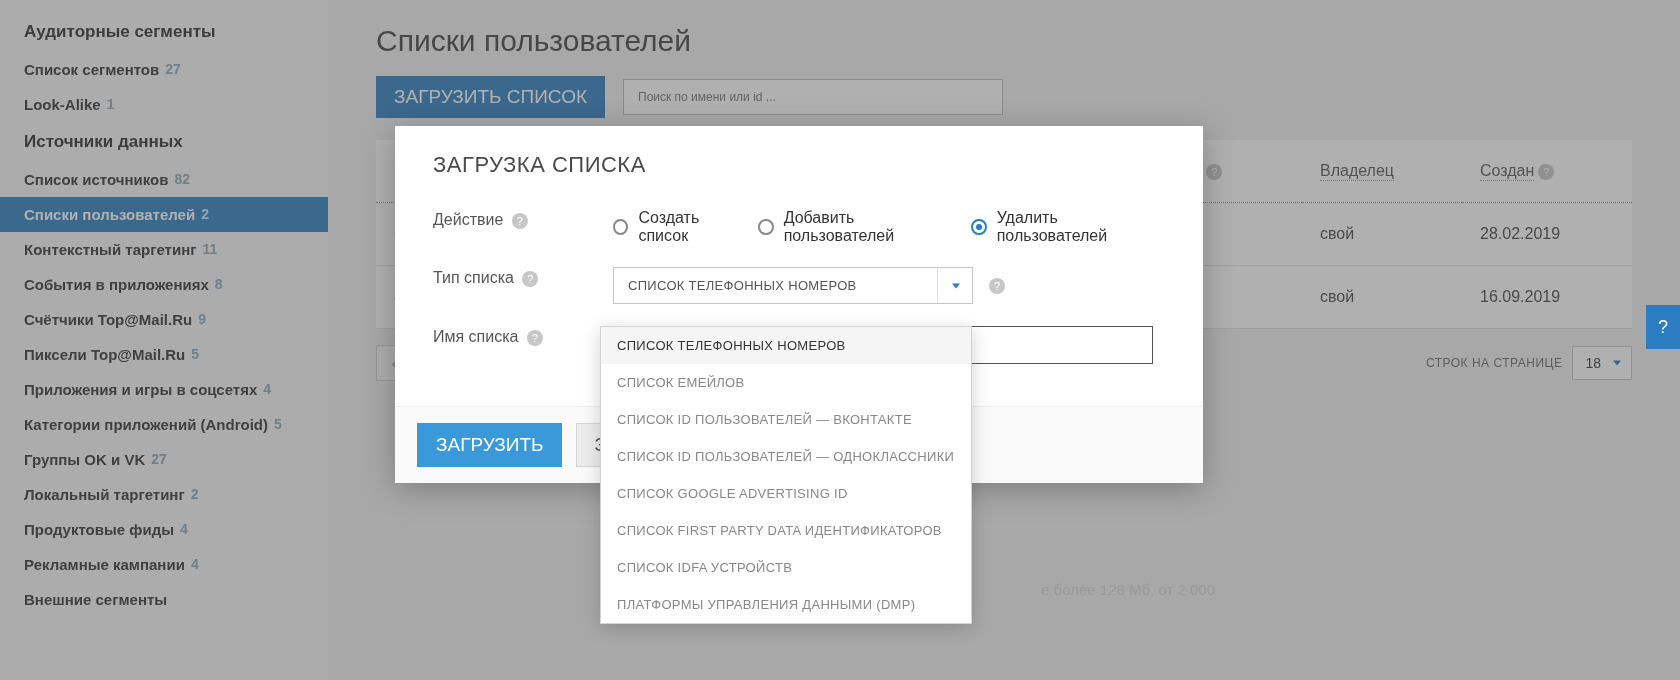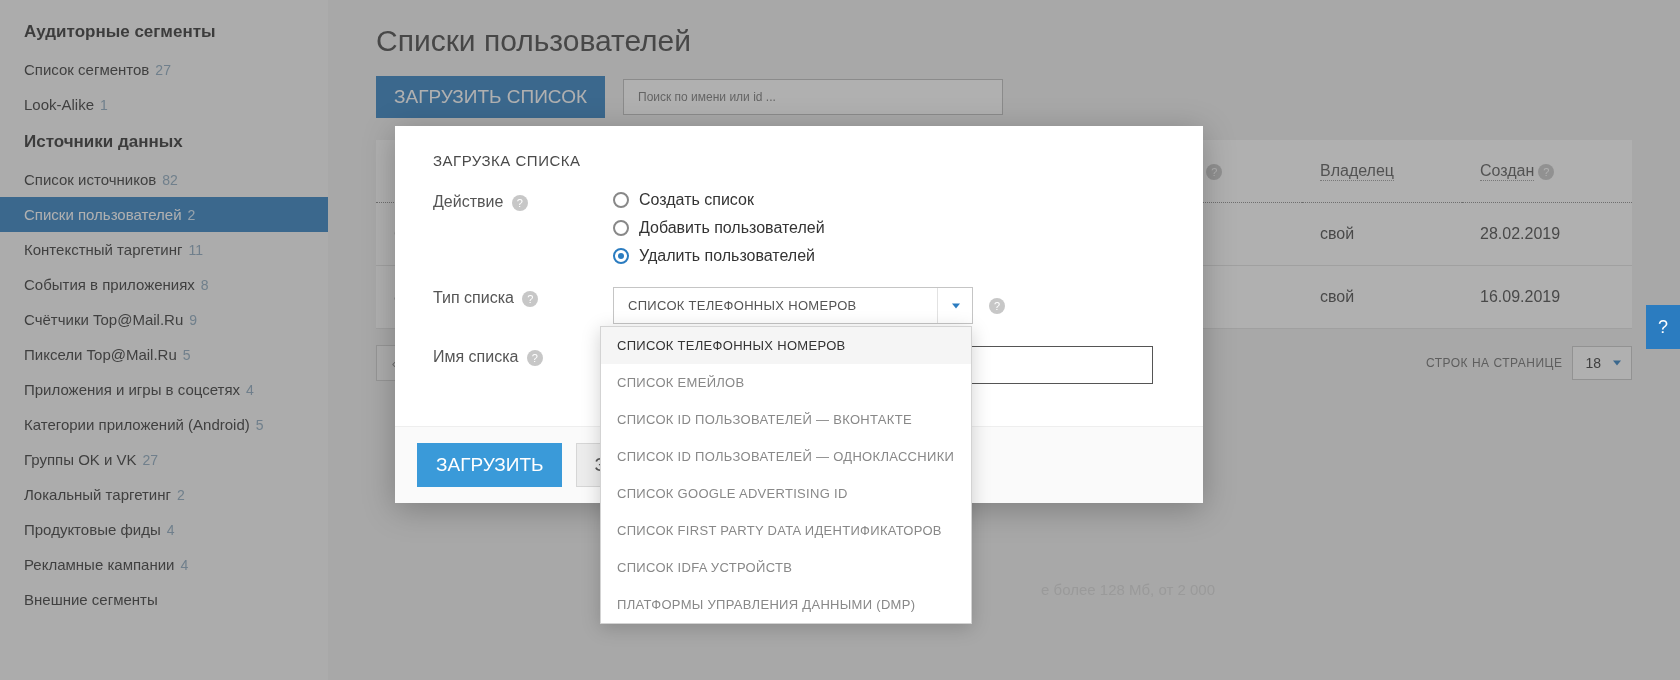--- a/index.html
+++ b/index.html
@@ -3,21 +3,21 @@
 <meta charset="utf-8">
 <style>
 * { box-sizing: border-box; margin: 0; padding: 0; }
 body { font-family: -apple-system, BlinkMacSystemFont, "Segoe UI", Arial, sans-serif; font-size: 14px; color: #333; background: #e8e8e8; width: 1680px; height: 680px; overflow: hidden; position: relative; }
 
 .app { display: flex; height: 100%; position: relative; }
 
 
 .sidebar { width: 328px; background: #f7f7f7; padding: 12px 0; overflow-y: auto; }
 .side-section-title { font-size: 17px; font-weight: 700; color: #2d2d2d; padding: 10px 24px; }
-.side-item { padding: 9px 24px; font-size: 15px; color: #333; cursor: pointer; display: flex; align-items: flex-end; gap: 6px; }
+.side-item { padding: 9px 24px; font-size: 15px; color: #333; cursor: pointer; display: flex; align-items: flex-start; gap: 6px; font-weight: bold; }
 .side-item.active { background: #2b7cc0; color: #fff; }
 .side-item.active .count { color: #cfe6f8; }
 .count { color: #8aa7bd; font-size: 14px; }
 
 
 .main { flex: 1; padding: 24px 48px; position: relative; background: #f0f0f0; }
 .page-title { font-size: 30px; font-weight: 400; color: #404040; margin-bottom: 18px; }
 .toolbar { display: flex; gap: 18px; align-items: center; margin-bottom: 22px; }
 .btn { padding: 10px 18px; font-size: 19px; border: none; cursor: pointer; text-transform: uppercase; }
 .btn-primary { background: #2b7cc0; color: #fff; }
@@ -38,25 +38,25 @@
 .rows-label { font-size: 12px; letter-spacing: 0.5px; color: #6a6a6a; text-transform: uppercase; }
 .select-box { border: 1px solid #c9c9c9; padding: 8px 30px 8px 12px; background: #fff; position: relative; font-size: 14px; }
 .select-caret { position: absolute; right: 10px; top: 50%; transform: translateY(-50%); width: 0; height: 0; border-left: 4px solid transparent; border-right: 4px solid transparent; border-top: 5px solid #2b7cc0; }
 
 
 .overlay-dim { position: absolute; inset: 0; background: rgba(80,80,80,0.45); z-index: 5; }
 
 
 .modal { position: absolute; left: 395px; top: 126px; width: 808px; background: #fff; z-index: 10; box-shadow: 0 6px 30px rgba(0,0,0,0.25); }
 .modal-inner { padding: 26px 38px 20px 38px; }
-.modal-title { font-size: 15px; font-weight: 400; letter-spacing: 0.5px; color: #4a4a4a; text-transform: uppercase; margin-bottom: 22px; }
+.modal-title { font-size: 22px; font-weight: 400; letter-spacing: 0.5px; color: #4a4a4a; text-transform: uppercase; margin-bottom: 31px; }
 .form-row { display: flex; align-items: flex-start; margin-bottom: 22px; }
 .form-label { width: 180px; font-size: 16px; color: #555; padding-top: 2px; }
 .form-control { flex: 1; }
-.radio-stack { display: flex; flex-direction: column; gap: 10px; }
+.radio-stack { display: flex; flex-direction: row; gap: 10px; }
 .radio-opt { display: flex; align-items: center; gap: 10px; font-size: 16px; color: #333; }
 .radio-dot { width: 16px; height: 16px; border: 2px solid #888; border-radius: 50%; display: inline-block; position: relative; }
 .radio-dot.checked { border-color: #2b7cc0; }
 .radio-dot.checked::after { content: ""; position: absolute; inset: 3px; border-radius: 50%; background: #2b7cc0; }
 
 .type-select { display: flex; align-items: center; gap: 12px; }
 .select-field { border: 1px solid #c5c5c5; padding: 10px 14px; width: 360px; position: relative; font-size: 13px; letter-spacing: 0.3px; color: #555; text-transform: uppercase; }
 .select-field .divider { position: absolute; right: 34px; top: 0; bottom: 0; width: 1px; background: #e2e2e2; }
 .select-field .caret { position: absolute; right: 12px; top: 50%; transform: translateY(-50%); width: 0; height: 0; border-left: 4px solid transparent; border-right: 4px solid transparent; border-top: 5px solid #2b7cc0; }
 

